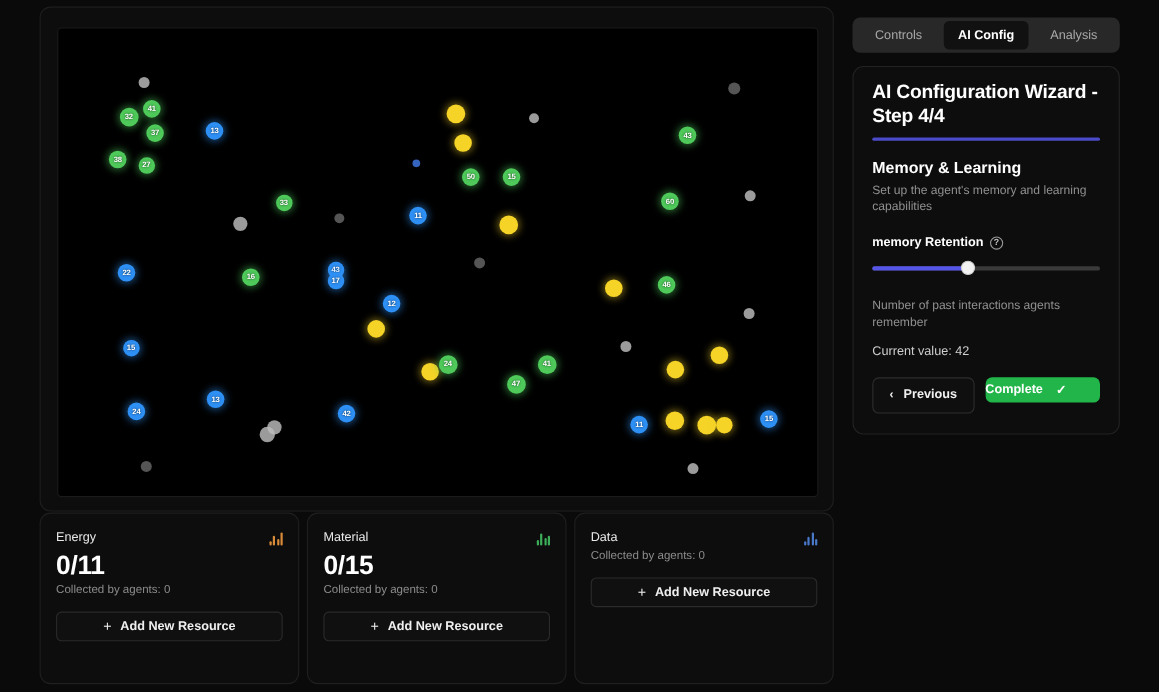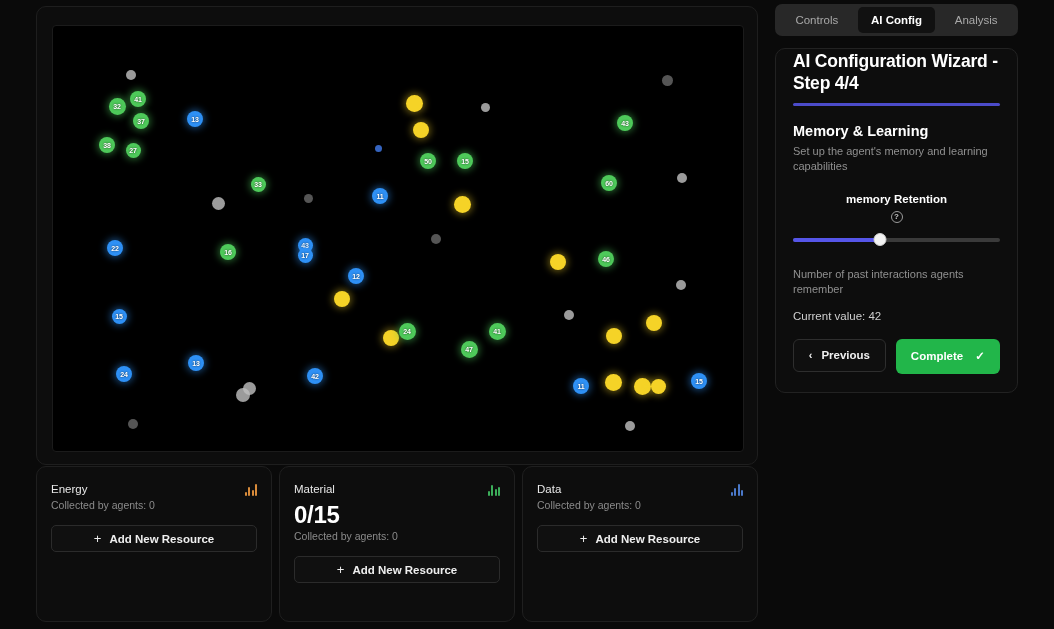--- a/index.html
+++ b/index.html
@@ -94,21 +94,21 @@
     border: 1px solid #2b2b2b;
     border-radius: 5px;
     color: #efefef; font-size: 11.5px; font-weight: 600;
     display: flex; align-items: center; justify-content: center; gap: 8px;
     cursor: pointer;
     font-family: "Liberation Sans", sans-serif;
   }
   .add-btn .plus { font-size: 13px; font-weight: 400; color: #efefef; }
 
   
-  #right-col { position: absolute; left: 775px; top: 4px; width: 243px; }
+  #right-col { position: absolute; left: 775px; top: 16px; width: 243px; }
   #tabbar {
     display: flex;
     background: #282828;
     border-radius: 7px;
     padding: 3px;
     height: 32px;
     gap: 2px;
   }
   .tab {
     flex: 1;
@@ -118,42 +118,42 @@
     cursor: pointer;
     font-family: "Liberation Sans", sans-serif;
   }
   .tab.active { background: #111111; color: #ffffff; font-weight: 700; }
 
   #wizard {
     margin-top: 12px;
     background: #0d0d0d;
     border: 1px solid #222222;
     border-radius: 10px;
-    padding: 2px 17px 18px 17px;
+    padding: 12px 17px 18px 17px;
   }
   #wiz-title {
     font-size: 17.5px; font-weight: 700; color: #ffffff;
     line-height: 1.23; letter-spacing: -0.2px;
   }
   #wiz-underline {
     margin-top: 9px; height: 2.5px; border-radius: 2px;
     background: #4b4bc9;
   }
   #sec-title {
     margin-top: 17px;
     font-size: 14.5px; font-weight: 700; color: #ffffff;
   }
   #sec-desc {
     margin-top: 5px;
     font-size: 11px; color: #909090; line-height: 1.42;
   }
   #slider-label {
     margin-top: 18px;
     display: flex; align-items: center; gap: 6px;
-    font-size: 11.5px; color: #ffffff; font-weight: 600; flex-direction: column;
+    font-size: 11.5px; color: #ffffff; font-weight: 600;
   }
   .help-icon {
     width: 12px; height: 12px; border-radius: 50%;
     border: 1px solid #9a9a9a; color: #c5c5c5;
     font-size: 8px; font-weight: 700;
     display: flex; align-items: center; justify-content: center;
     line-height: 1; cursor: pointer;
   }
   #slider-wrap {
     margin-top: 10px; position: relative;
@@ -187,25 +187,25 @@
   }
   #prev-btn {
     flex: 1; height: 33px;
     background: #0f0f0f; border: 1px solid #2e2e2e;
     border-radius: 6px; color: #f0f0f0;
     font-size: 11.5px; font-weight: 600;
     display: flex; align-items: center; justify-content: center; gap: 9px;
     cursor: pointer; font-family: "Liberation Sans", sans-serif;
   }
   #complete-btn {
-    flex: 1.15; height: 35px;
+    flex: 1.15; height: 23px;
     background: #22b64a; border: none;
     border-radius: 6px; color: #ffffff;
     font-size: 11.5px; font-weight: 600;
-    display: flex; align-items: center; justify-content: center; gap: 12px;
+    display: flex; align-items: center; justify-content: flex-start; gap: 12px;
     cursor: pointer; font-family: "Liberation Sans", sans-serif;
   }
   .chev { font-size: 11px; }
 </style>
 </head>
 <body>
 
 <div id="root">
 
   <div id="left-col">
@@ -326,20 +326,21 @@
         <div class="res-card">
           <div class="res-head">
             <div class="res-title">Energy</div>
             <div class="spark">
               <i style="height: 4px; background: rgb(217, 139, 58);"></i>
               <i style="height: 9px; background: rgb(217, 139, 58);"></i>
               <i style="height: 6px; background: rgb(217, 139, 58);"></i>
               <i style="height: 12px; background: rgb(217, 139, 58);"></i>
             </div>
           </div>
+          <div class="res-value">0/11</div>
           <div class="res-sub">Collected by agents: 0</div>
           <button class="add-btn">
             <span class="plus">+</span>
             <span>Add New Resource</span>
           </button>
         </div>
         <div class="res-card">
           <div class="res-head">
             <div class="res-title">Material</div>
             <div class="spark">

